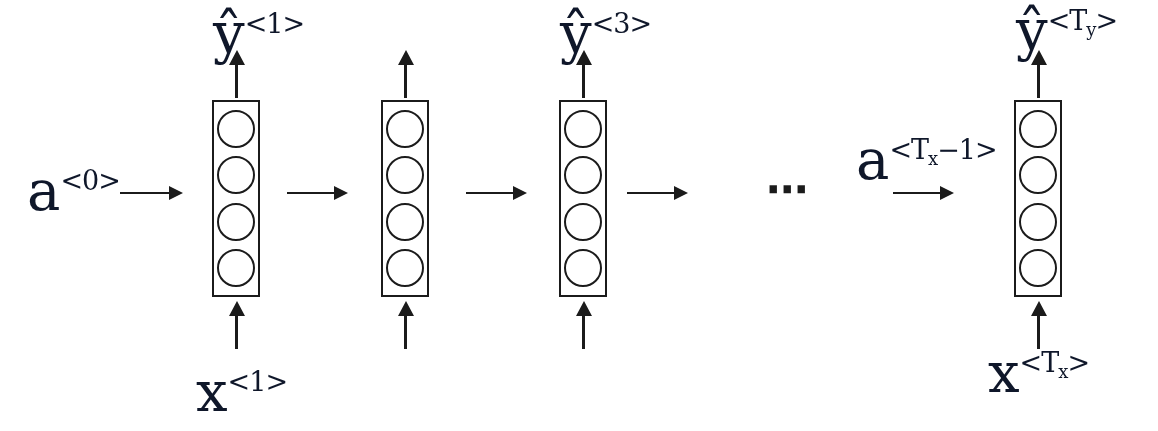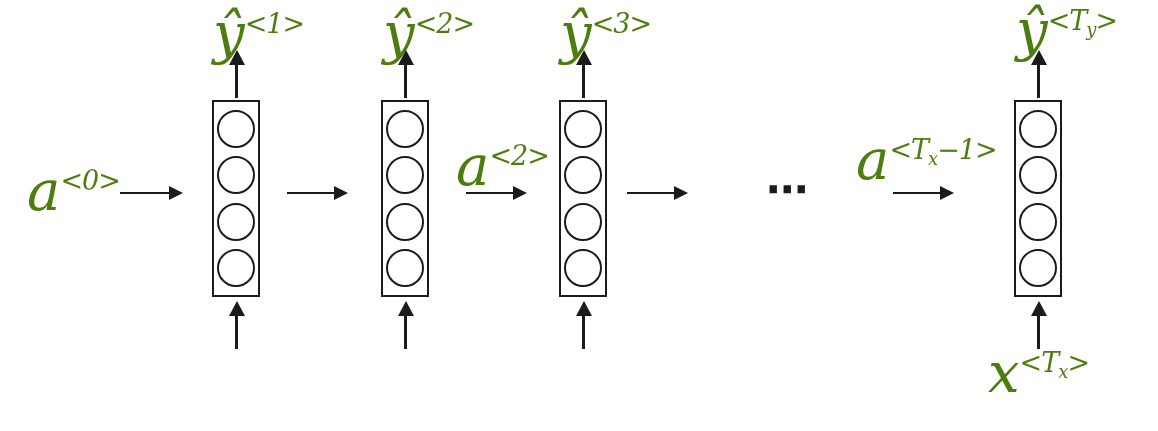--- a/index.html
+++ b/index.html
@@ -58,24 +58,23 @@
   .varrow .head {
     width: 0; height: 0;
     border-left: 8.5px solid transparent;
     border-right: 8.5px solid transparent;
     border-bottom: 15px solid #1b1b1b;
   }
   .varrow .shaft { flex: 1; width: 2.5px; background: #1b1b1b; }
   
   .mlabel {
     position: absolute;
-    font-style: italic;
     font-size: 56px;
     line-height: 1;
-    color: #4d7c0f;
+    color: #0f172a;
     white-space: nowrap;
   }
   .msup { font-size: 27px; vertical-align: 20px; letter-spacing: -1px; }
   .msub { font-size: 18px; vertical-align: -6px; }
   .mdots {
     position: absolute;
     left: 766px;
     top: 169px;
     font-family: "DejaVu Sans", sans-serif;
     font-weight: bold;
@@ -83,21 +82,20 @@
     line-height: 1;
     color: #1b1b1b;
   }
 </style>
 </head>
 <body>
 
 <div class="stage">
 
   <div class="mlabel" style="left:213px; top:6px"><span>ŷ</span><span class="msup"><span>&lt;1&gt;</span></span></div>
-  <div class="mlabel" style="left:383px; top:6px"><span>ŷ</span><span class="msup"><span>&lt;2&gt;</span></span></div>
   <div class="mlabel" style="left:560px; top:6px"><span>ŷ</span><span class="msup"><span>&lt;3&gt;</span></span></div>
   <div class="mlabel" style="left:1016px; top:3px"><span>ŷ</span><span class="msup"><span>&lt;</span><span>T</span><span class="msub">y</span><span>&gt;</span></span></div>
 
   <div class="varrow" style="left:228px; top:50px; height:48px">
       <div class="head"></div>
       <div class="shaft"></div>
     </div>
   <div class="varrow" style="left:397px; top:50px; height:48px">
       <div class="head"></div>
       <div class="shaft"></div>
@@ -151,21 +149,20 @@
   <div class="harrow" style="left:627px; width:61px">
       <div class="shaft"></div>
       <div class="head"></div>
     </div>
   <div class="harrow" style="left:893px; width:61px">
       <div class="shaft"></div>
       <div class="head"></div>
     </div>
 
   <div class="mlabel" style="left:27px; top:163px"><span>a</span><span class="msup"><span>&lt;0&gt;</span></span></div>
-  <div class="mlabel" style="left:456px; top:138px"><span>a</span><span class="msup"><span>&lt;2&gt;</span></span></div>
   <div class="mlabel" style="left:856px; top:132px"><span>a</span><span class="msup"><span>&lt;</span><span>T</span><span class="msub">x</span><span>−1&gt;</span></span></div>
 
   <div class="mdots">⋯</div>
 
   <div class="varrow" style="left:228px; top:301px; height:48px">
       <div class="head"></div>
       <div class="shaft"></div>
     </div>
   <div class="varrow" style="left:397px; top:301px; height:48px">
       <div class="head"></div>
@@ -173,15 +170,16 @@
     </div>
   <div class="varrow" style="left:575px; top:301px; height:48px">
       <div class="head"></div>
       <div class="shaft"></div>
     </div>
   <div class="varrow" style="left:1030px; top:301px; height:48px">
       <div class="head"></div>
       <div class="shaft"></div>
     </div>
 
+  <div class="mlabel" style="left:196px; top:364px"><span>x</span><span class="msup"><span>&lt;1&gt;</span></span></div>
   <div class="mlabel" style="left:988px; top:345px"><span>x</span><span class="msup"><span>&lt;</span><span>T</span><span class="msub">x</span><span>&gt;</span></span></div>
 
 </div>
 
 </body></html>

